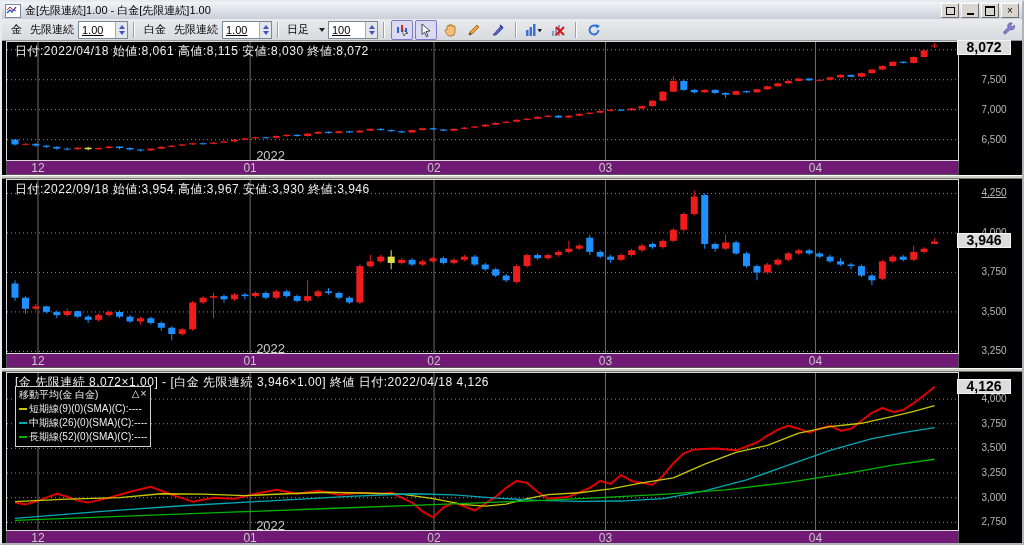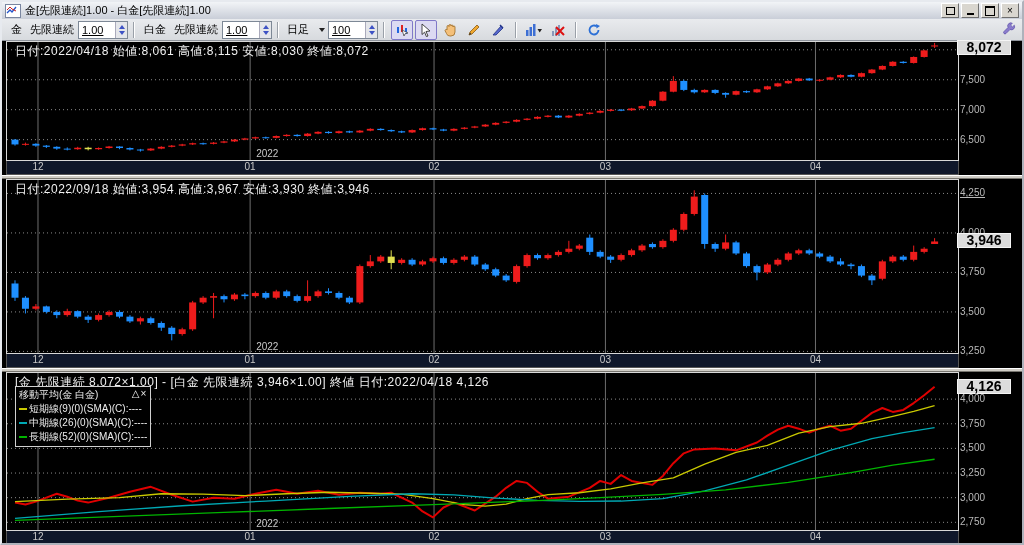--- a/index.html
+++ b/index.html
@@ -32,26 +32,26 @@
   .tsep{width:1px;height:16px;background:#9aa0a8;border-right:1px solid #fff;margin:0 5px;}
   .combo{display:flex;align-items:center;gap:10px;margin:9px 3px;}
   .tbtn{width:20px;height:18px;display:flex;align-items:center;justify-content:center;margin:0 1px;border:1px solid transparent;}
   .tbtn.sel{border:1px solid #8079c8;background:#dcdaf2;border-radius:2px;}
   .wrench{position:absolute;right:6px;top:20px;}
   
   .charts{position:absolute;left:0;top:39px;width:1024px;height:504px;background:#000;}
   .pane{position:absolute;left:0;width:1024px;}
   .plotwrap{position:absolute;left:4px;top:0;border:1px solid #d8d8d8;background:#000;}
   .plotwrap svg{display:block;background:#000;}
-  .xstrip{position:absolute;left:4px;height:13px;background:#0f172a;border:1px solid #555;border-top:none;
-          width:951px;font-size:10px;color:#c8c8c8;}
+  .xstrip{position:absolute;left:4px;height:13px;background:#701a75;border:1px solid #555;border-top:none;
+          width:951px;font-size:12px;color:#c8c8c8;}
   .xstrip span{position:absolute;top:0;width:24px;text-align:center;}
-  .yearlab{position:absolute;font-size:10px;color:#c8c8c8;}
+  .yearlab{position:absolute;font-size:13px;color:#c8c8c8;}
   .yaxis{position:absolute;left:958px;top:0;width:60px;font-size:10px;color:#b9b9b9;}
-  .ylab{position:absolute;left:0;width:44px;text-align:left;}
+  .ylab{position:absolute;left:12px;width:44px;text-align:center;}
   .ptag{position:absolute;left:-3px;width:52px;height:13px;background:#dcdcdc;color:#000;font-size:14px;
         font-weight:bold;text-align:center;line-height:13px;border:1px solid #f5f5f5;}
   .infoline{position:absolute;left:8px;top:1px;font-size:12px;color:#f0f0f0;white-space:nowrap;letter-spacing:0.5px;}
   .splitter{position:absolute;left:0;width:1024px;height:4px;background:#cfccc5;border-top:1px solid #fff;border-bottom:1px solid #77756f;box-sizing:border-box;}
   .legend{position:absolute;left:8px;top:13px;background:#000;border:1px solid #d0d0d0;font-size:10px;color:#ececec;padding:1px 3px 2px 3px;}
   .legend .lt{display:flex;justify-content:space-between;gap:8px;}
   .legend .lbtns{letter-spacing:1px;}
   .lrow{display:flex;align-items:center;white-space:nowrap;}
   .lrow .mk{display:inline-block;width:8px;height:2px;margin-right:2px;}
 </style>

